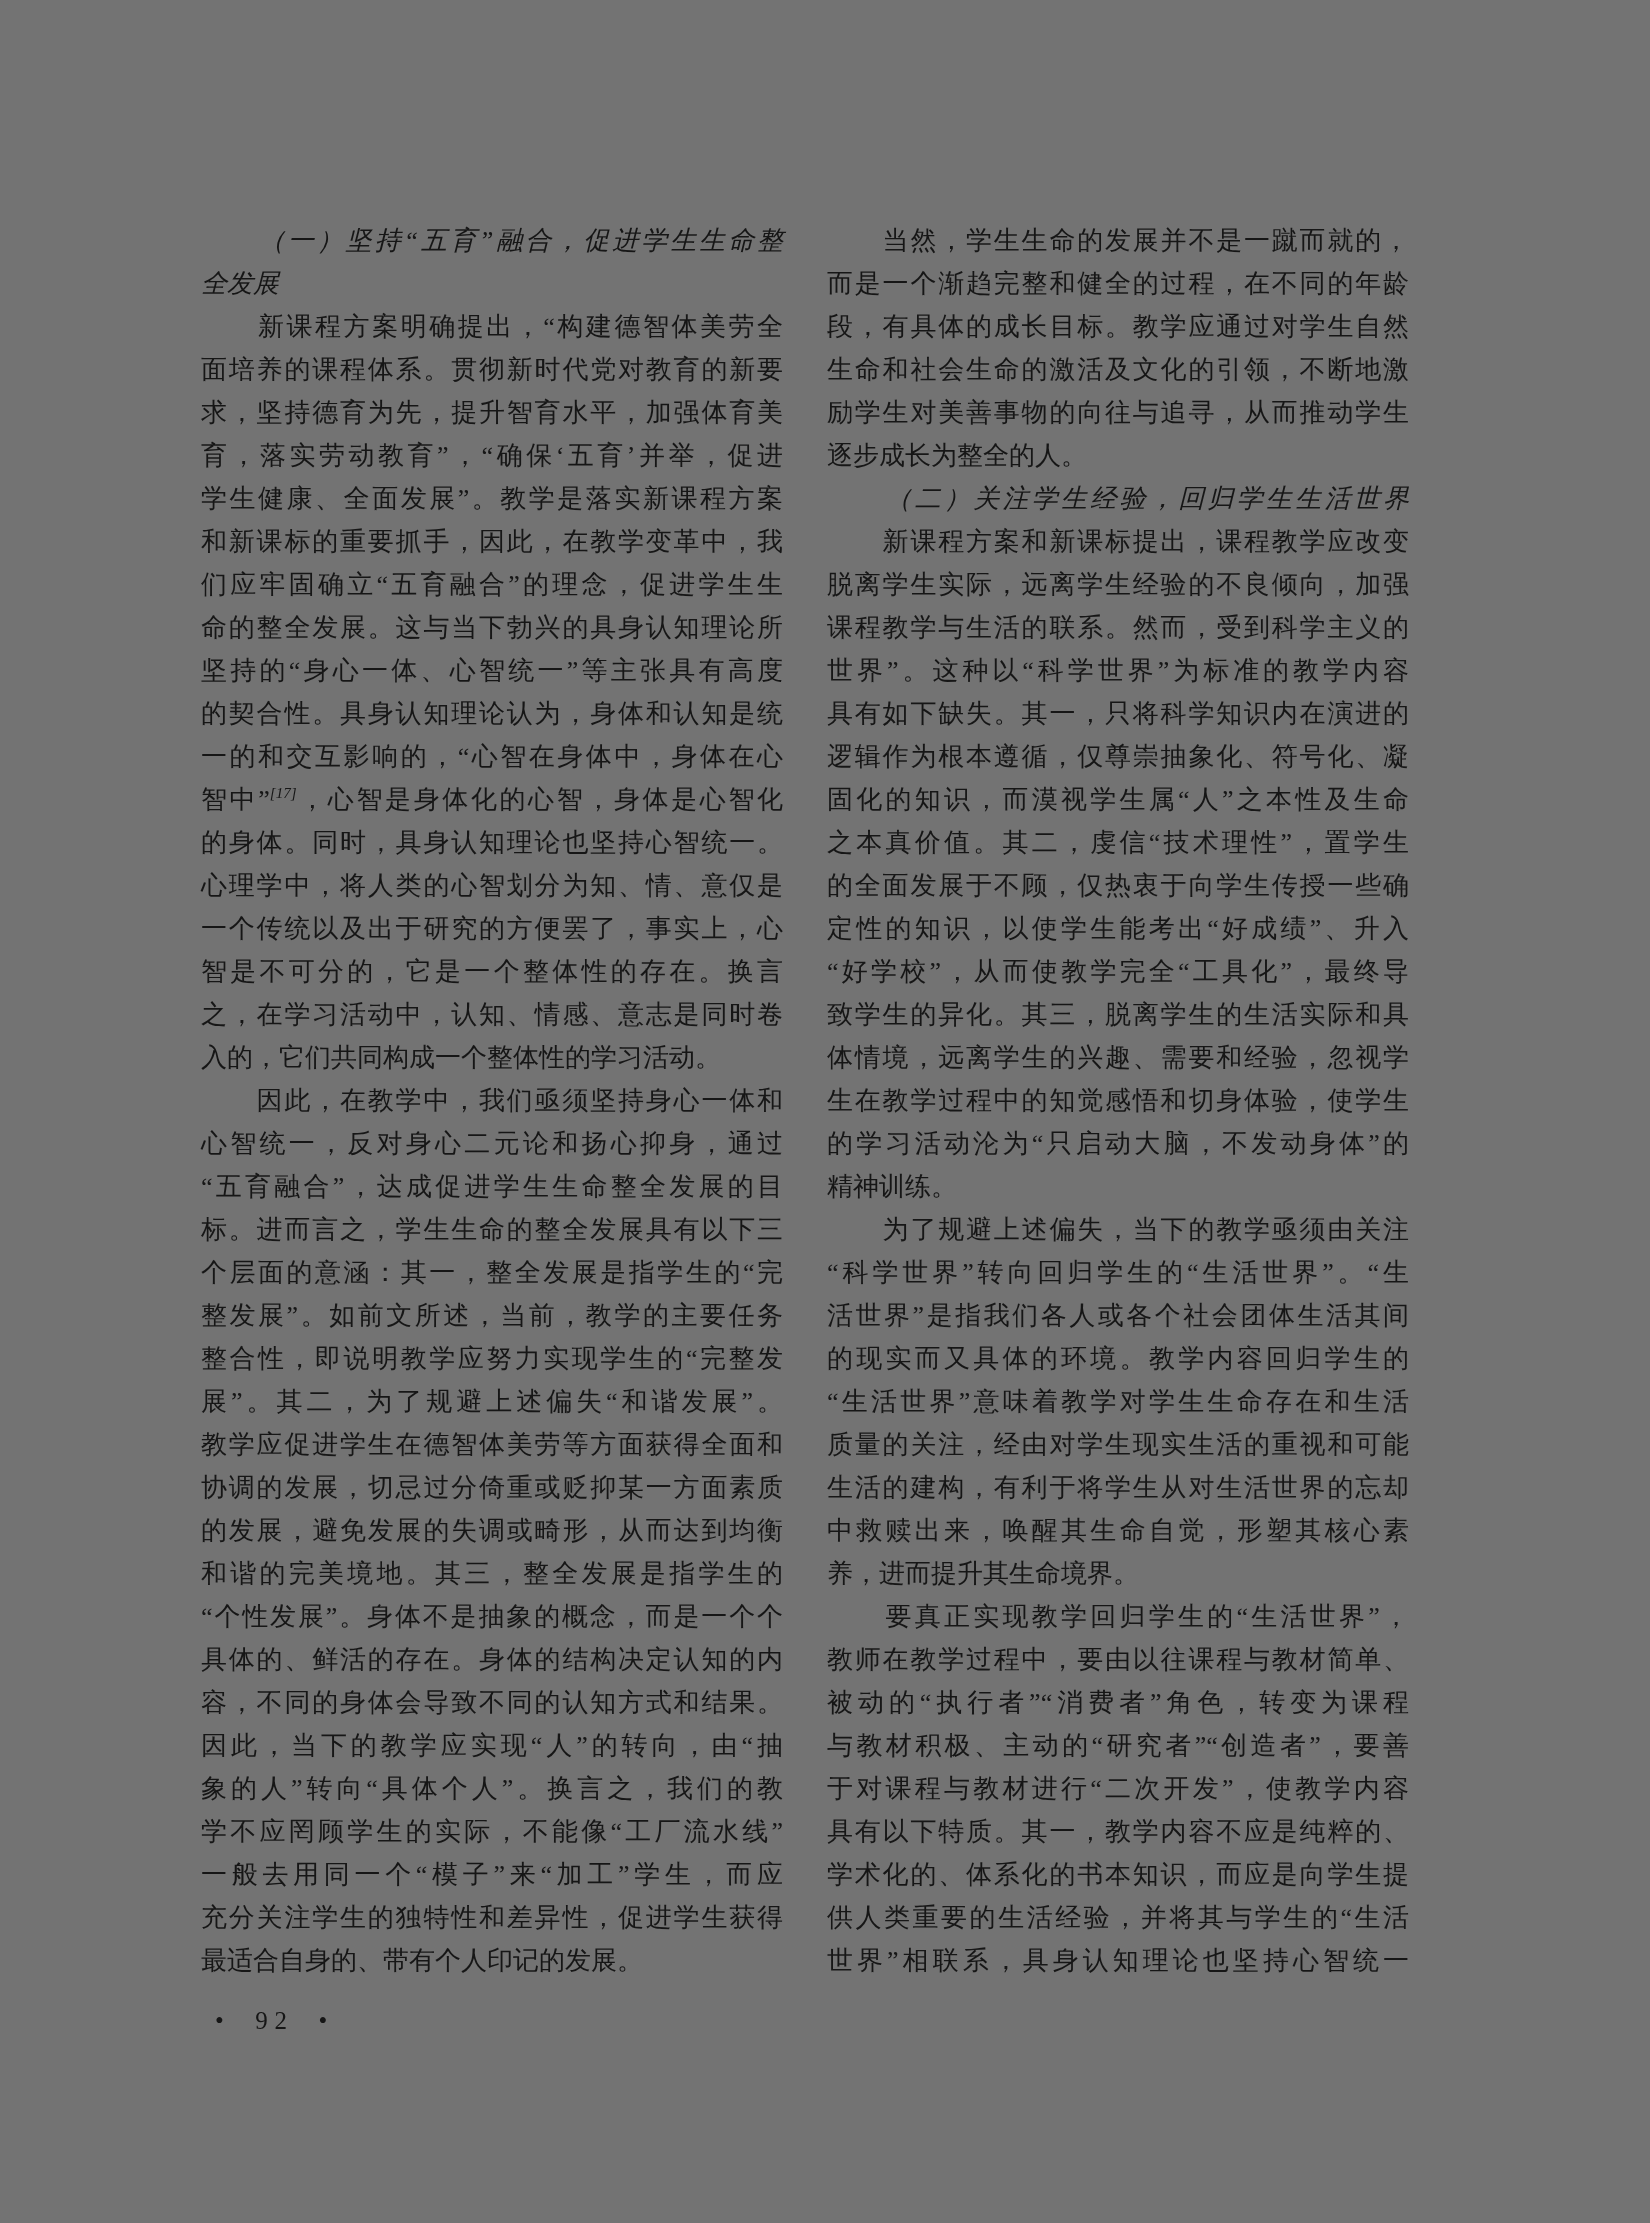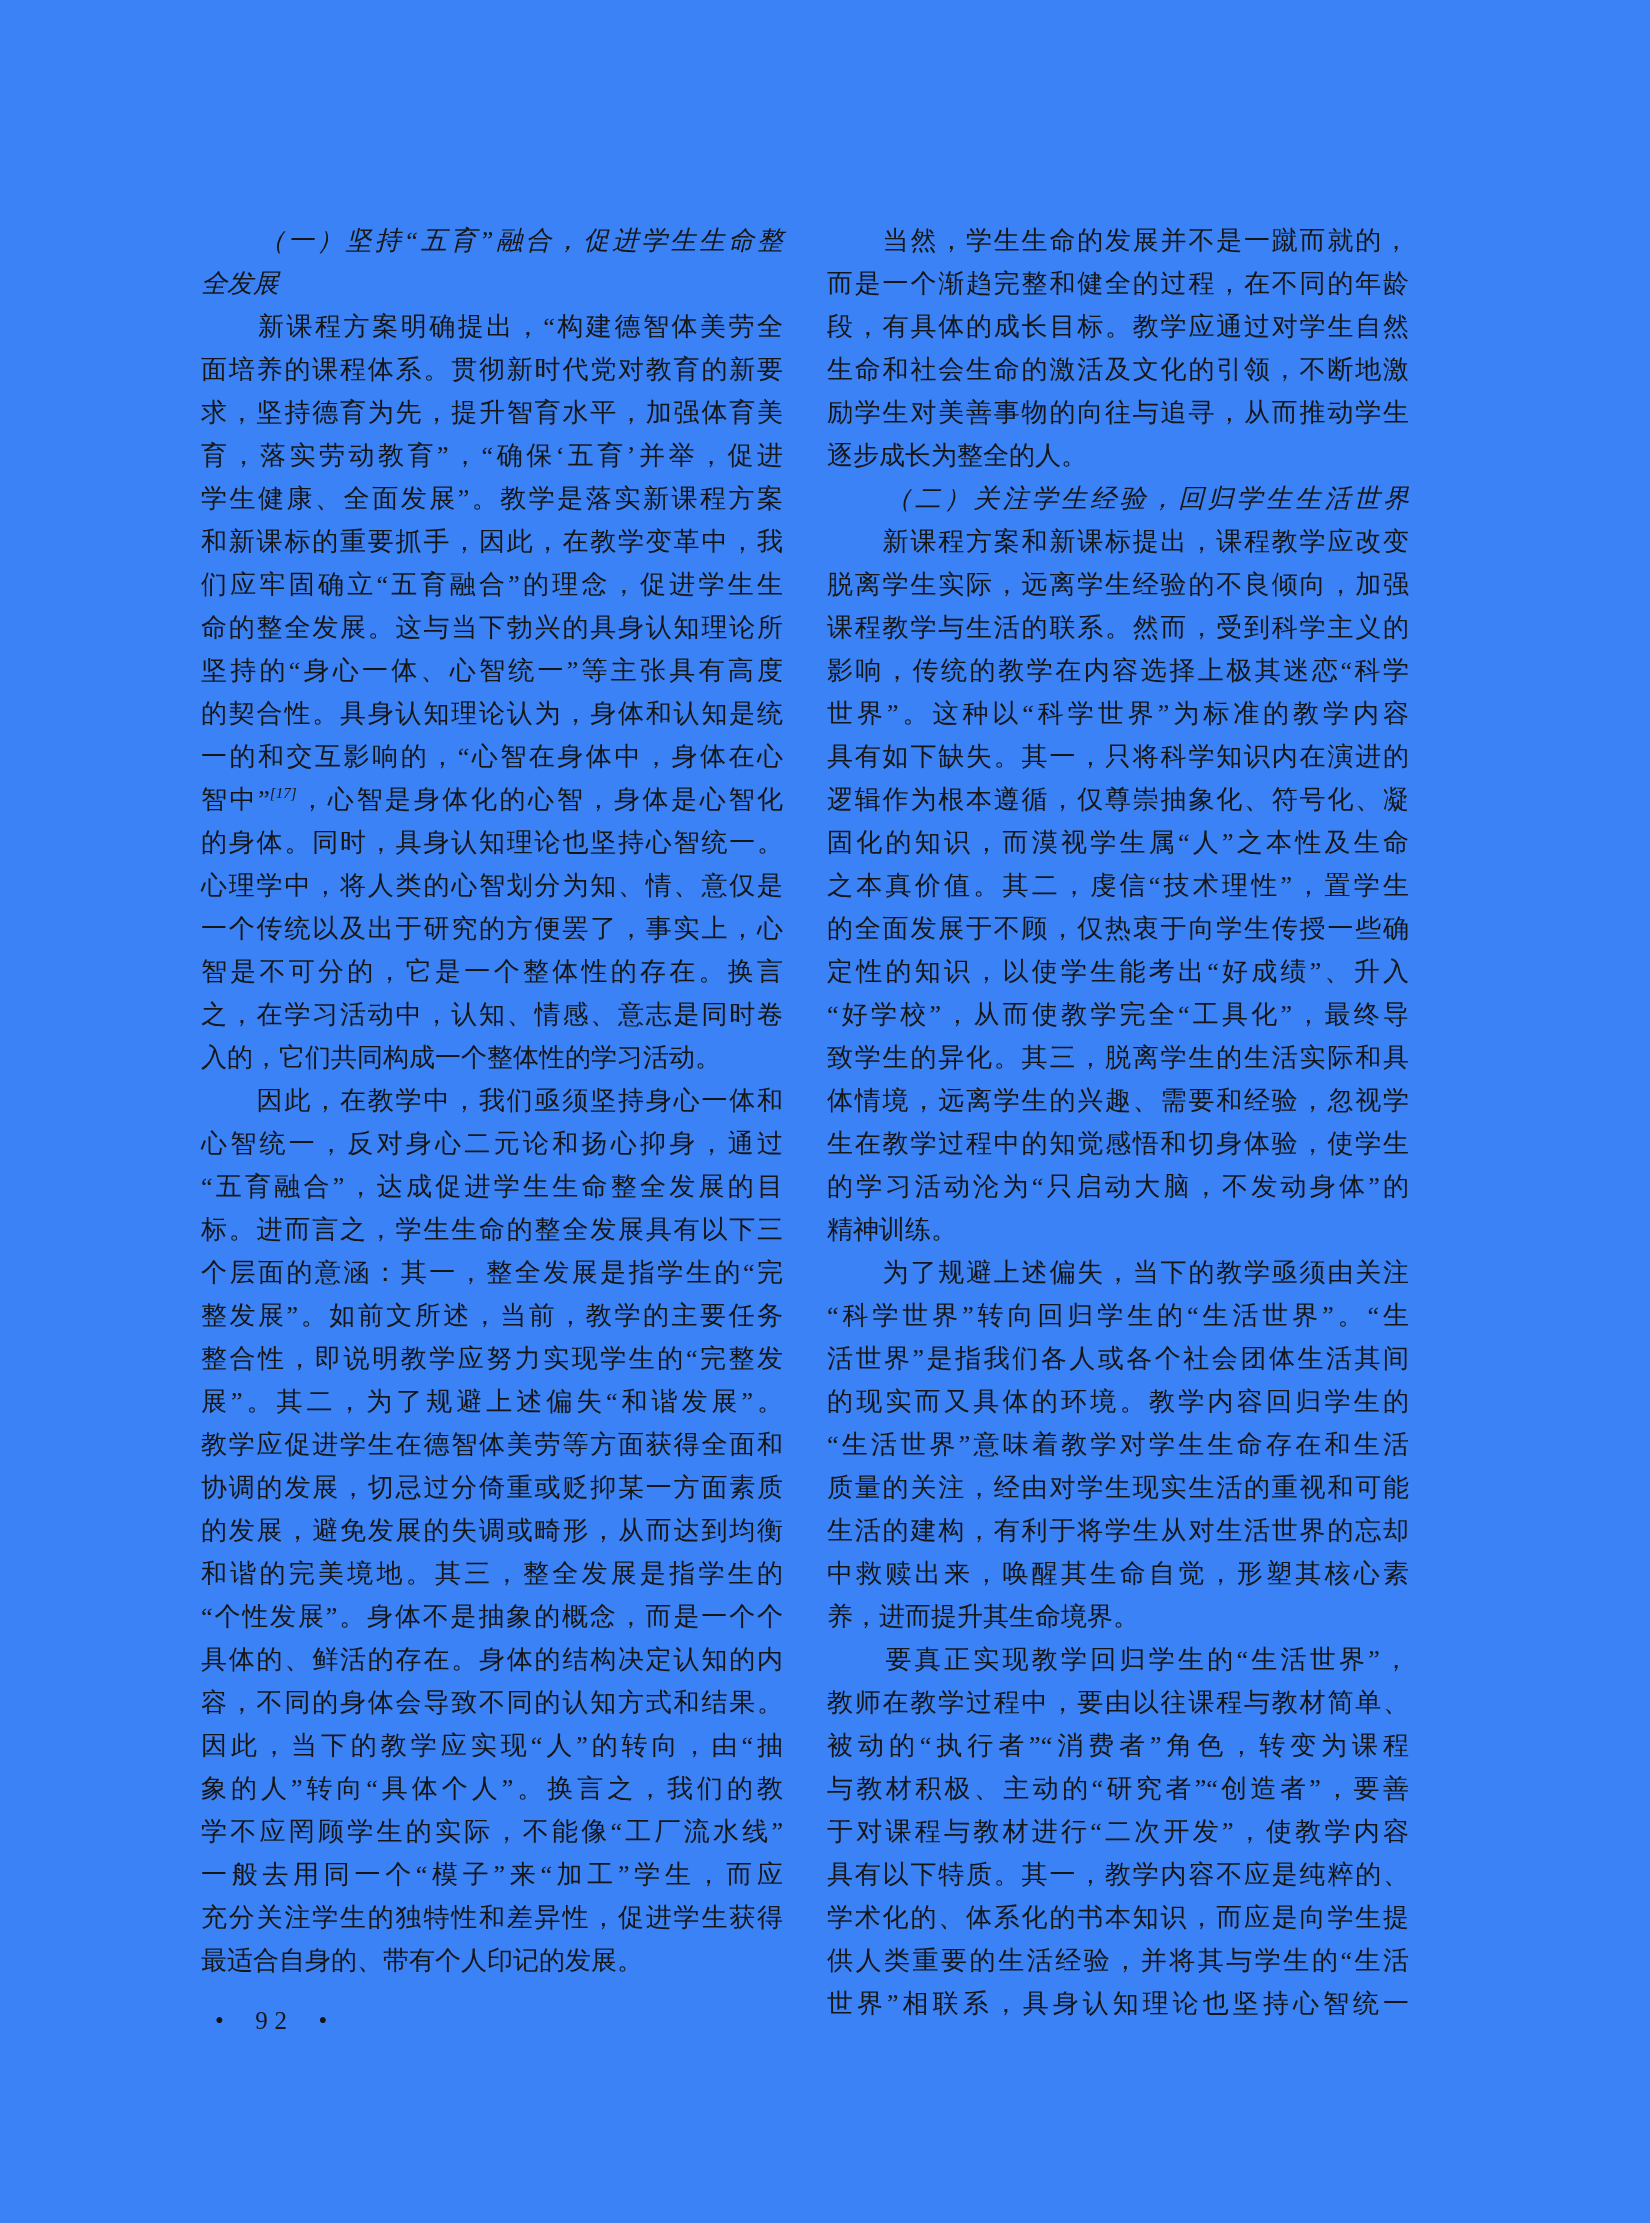--- a/index.html
+++ b/index.html
@@ -4,21 +4,21 @@
 <style>
   html, body {
     margin: 0;
     padding: 0;
     background: #ffffff;
   }
   .page {
     position: relative;
     width: 1651px;
     height: 2223px;
-    background: #3b82f6;
+    background: #737373;
     color: #161616;
     font-family: "Liberation Serif", "DejaVu Serif", serif;
     overflow: hidden;
   }
   .column {
     position: absolute;
     top: 219px;
   }
   .column.left  { left: 201px; width: 582px; }
   .column.right { left: 827px; width: 582px; }
@@ -117,21 +117,20 @@
         <div class="line">励学生对美善事物的向往与追寻，从而推动学生</div>
         <div class="line last">逐步成长为整全的人。</div>
       </div>
       <div class="paragraph heading">
         <div class="line">　　（二）关注学生经验，回归学生生活世界</div>
       </div>
       <div class="paragraph body">
         <div class="line">　　新课程方案和新课标提出，课程教学应改变</div>
         <div class="line">脱离学生实际，远离学生经验的不良倾向，加强</div>
         <div class="line">课程教学与生活的联系。然而，受到科学主义的</div>
-        <div class="line">影响，传统的教学在内容选择上极其迷恋“科学</div>
         <div class="line">世界”。这种以“科学世界”为标准的教学内容</div>
         <div class="line">具有如下缺失。其一，只将科学知识内在演进的</div>
         <div class="line">逻辑作为根本遵循，仅尊崇抽象化、符号化、凝</div>
         <div class="line">固化的知识，而漠视学生属“人”之本性及生命</div>
         <div class="line">之本真价值。其二，虔信“技术理性”，置学生</div>
         <div class="line">的全面发展于不顾，仅热衷于向学生传授一些确</div>
         <div class="line">定性的知识，以使学生能考出“好成绩”、升入</div>
         <div class="line">“好学校”，从而使教学完全“工具化”，最终导</div>
         <div class="line">致学生的异化。其三，脱离学生的生活实际和具</div>
         <div class="line">体情境，远离学生的兴趣、需要和经验，忽视学</div>

